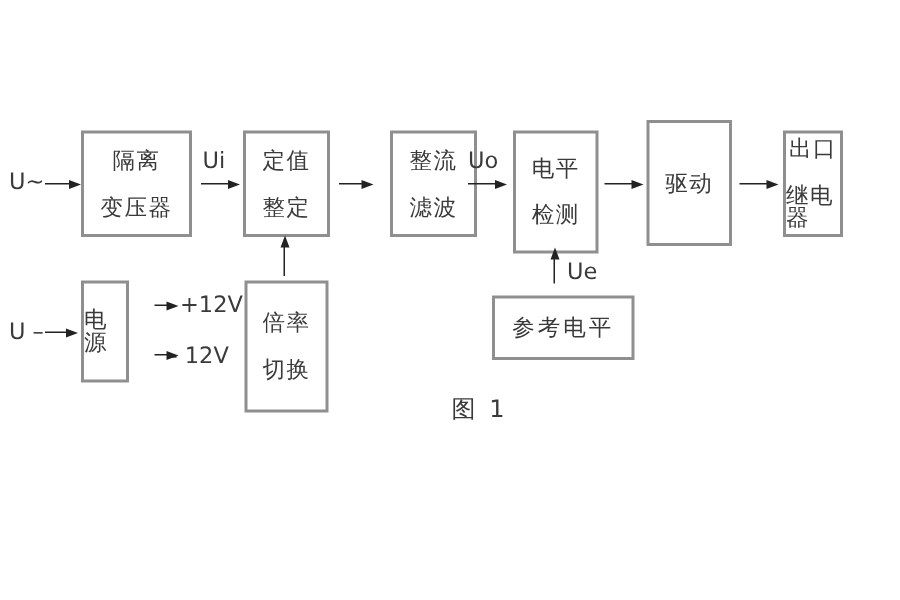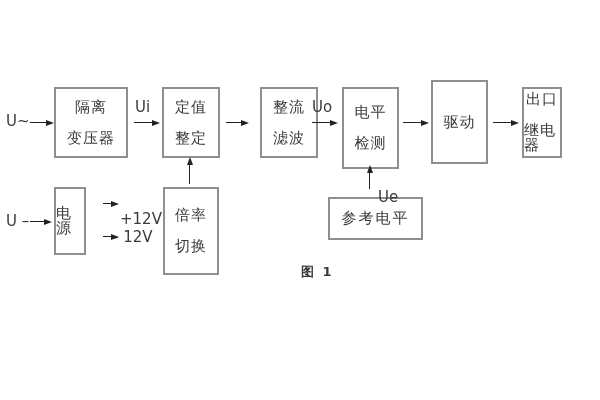--- a/index.html
+++ b/index.html
@@ -65,24 +65,23 @@
     content:"";
     position:absolute;
     top:-7px;left:-2.9px;
     width:0;height:0;
     border-bottom:8px solid var(--arrow);
     border-left:3.6px solid transparent;
     border-right:3.6px solid transparent;
   }
   .caption{
     position:absolute;
-    font-size:13px;
+    font-size:16px;
     color:var(--text);
     letter-spacing:2px;
-    font-weight:bold;
   }
 </style>
 </head>
 <body>
 
 <div class="canvas">
 
   <div class="box" style="left:54px;top:87px;width:74px;height:71px">
     <span>隔离</span>
     <span>变压器</span>
@@ -126,23 +125,23 @@
   </div>
 
   <span class="lbl" style="left:6px;top:114px">U~</span>
 
   <span class="lbl" style="left:6px;top:214px">U –</span>
 
   <span class="lbl" style="left:135px;top:100px">Ui</span>
 
   <span class="lbl" style="left:312px;top:100px">Uo</span>
 
-  <span class="lbl" style="left:378px;top:190px">Ue</span>
+  <span class="lbl" style="left:378px;top:174px">Ue</span>
 
-  <span class="lbl" style="left:120px;top:212px">+12V</span>
+  <span class="lbl" style="left:120px;top:196px">+12V</span>
 
   <span class="lbl" style="left:113px;top:230px">- 12V</span>
 
   <div class="ar" style="left:30px;top:122px;width:17px"></div>
   <div class="ar" style="left:134px;top:122px;width:19px"></div>
   <div class="ar" style="left:226px;top:122px;width:16px"></div>
   <div class="ar" style="left:312px;top:122px;width:19px"></div>
   <div class="ar" style="left:403px;top:122px;width:19px"></div>
   <div class="ar" style="left:493px;top:122px;width:19px"></div>
 

